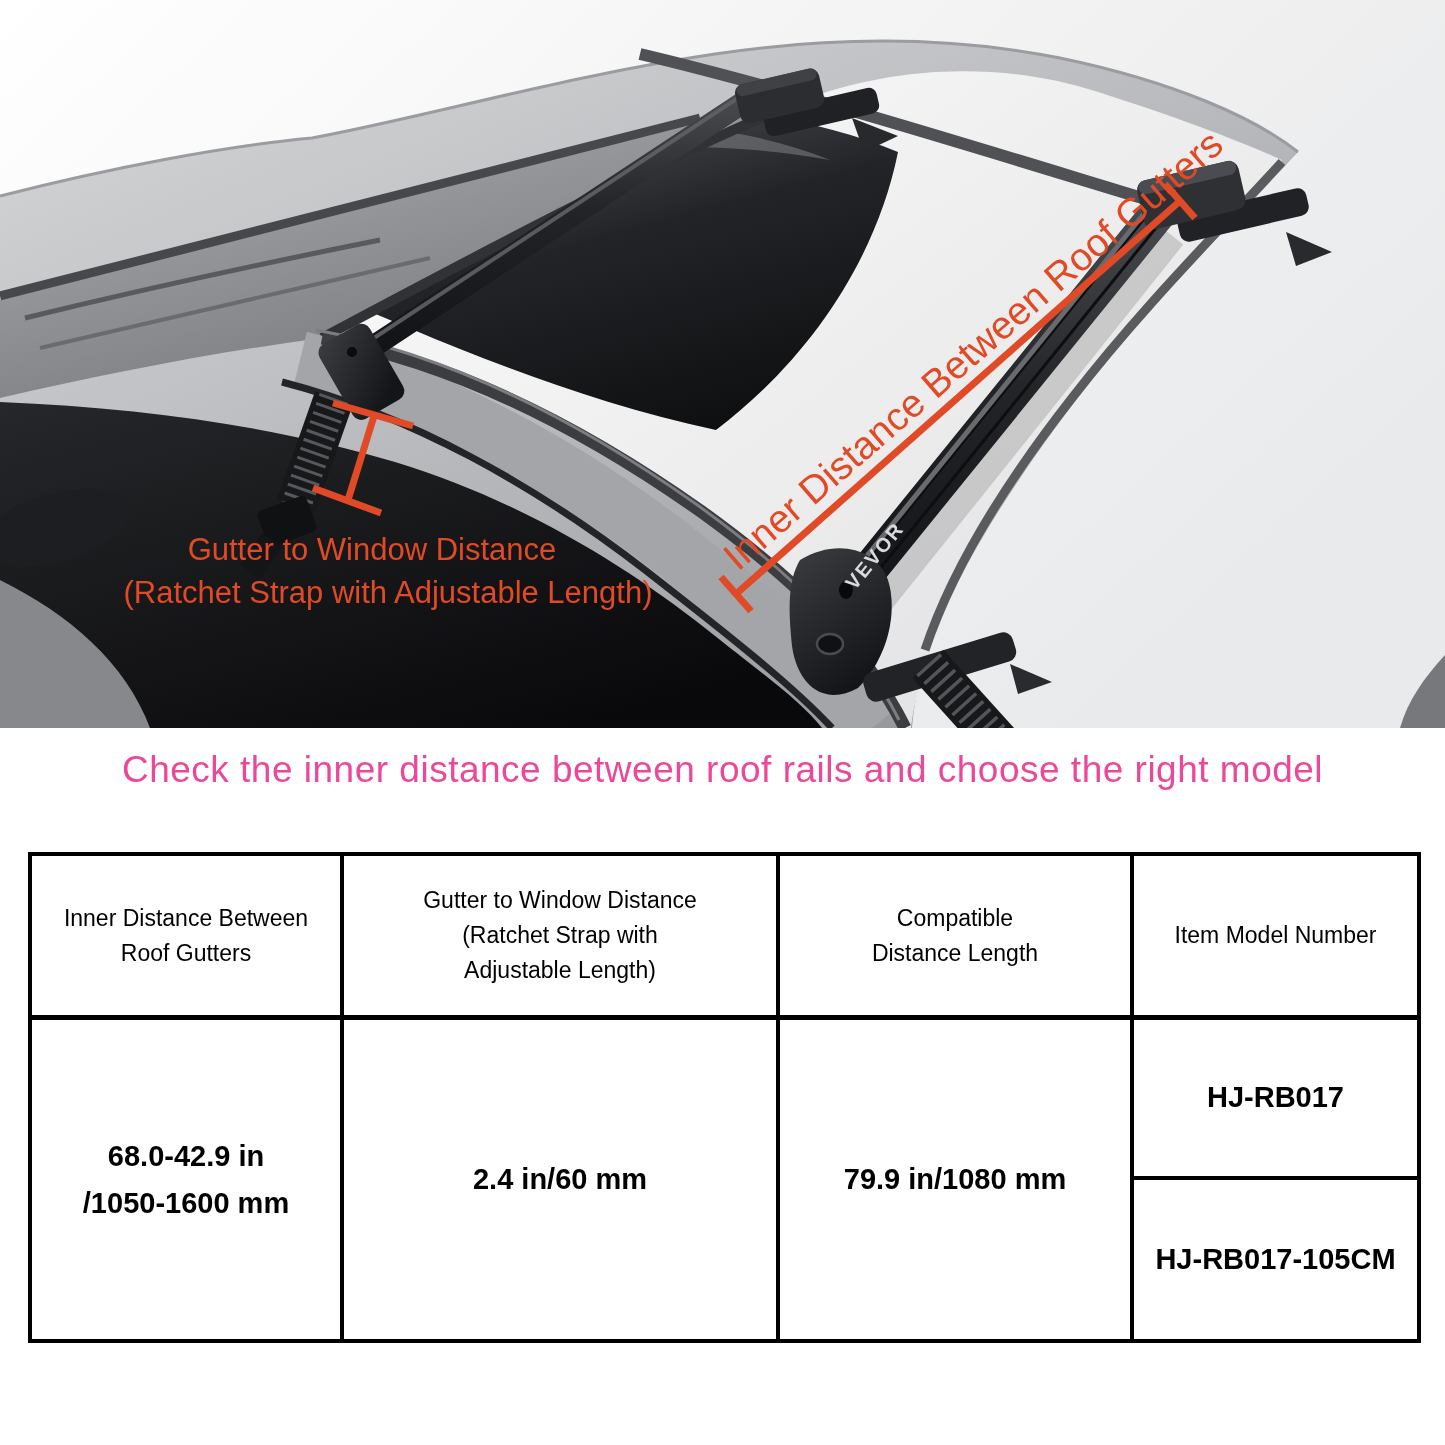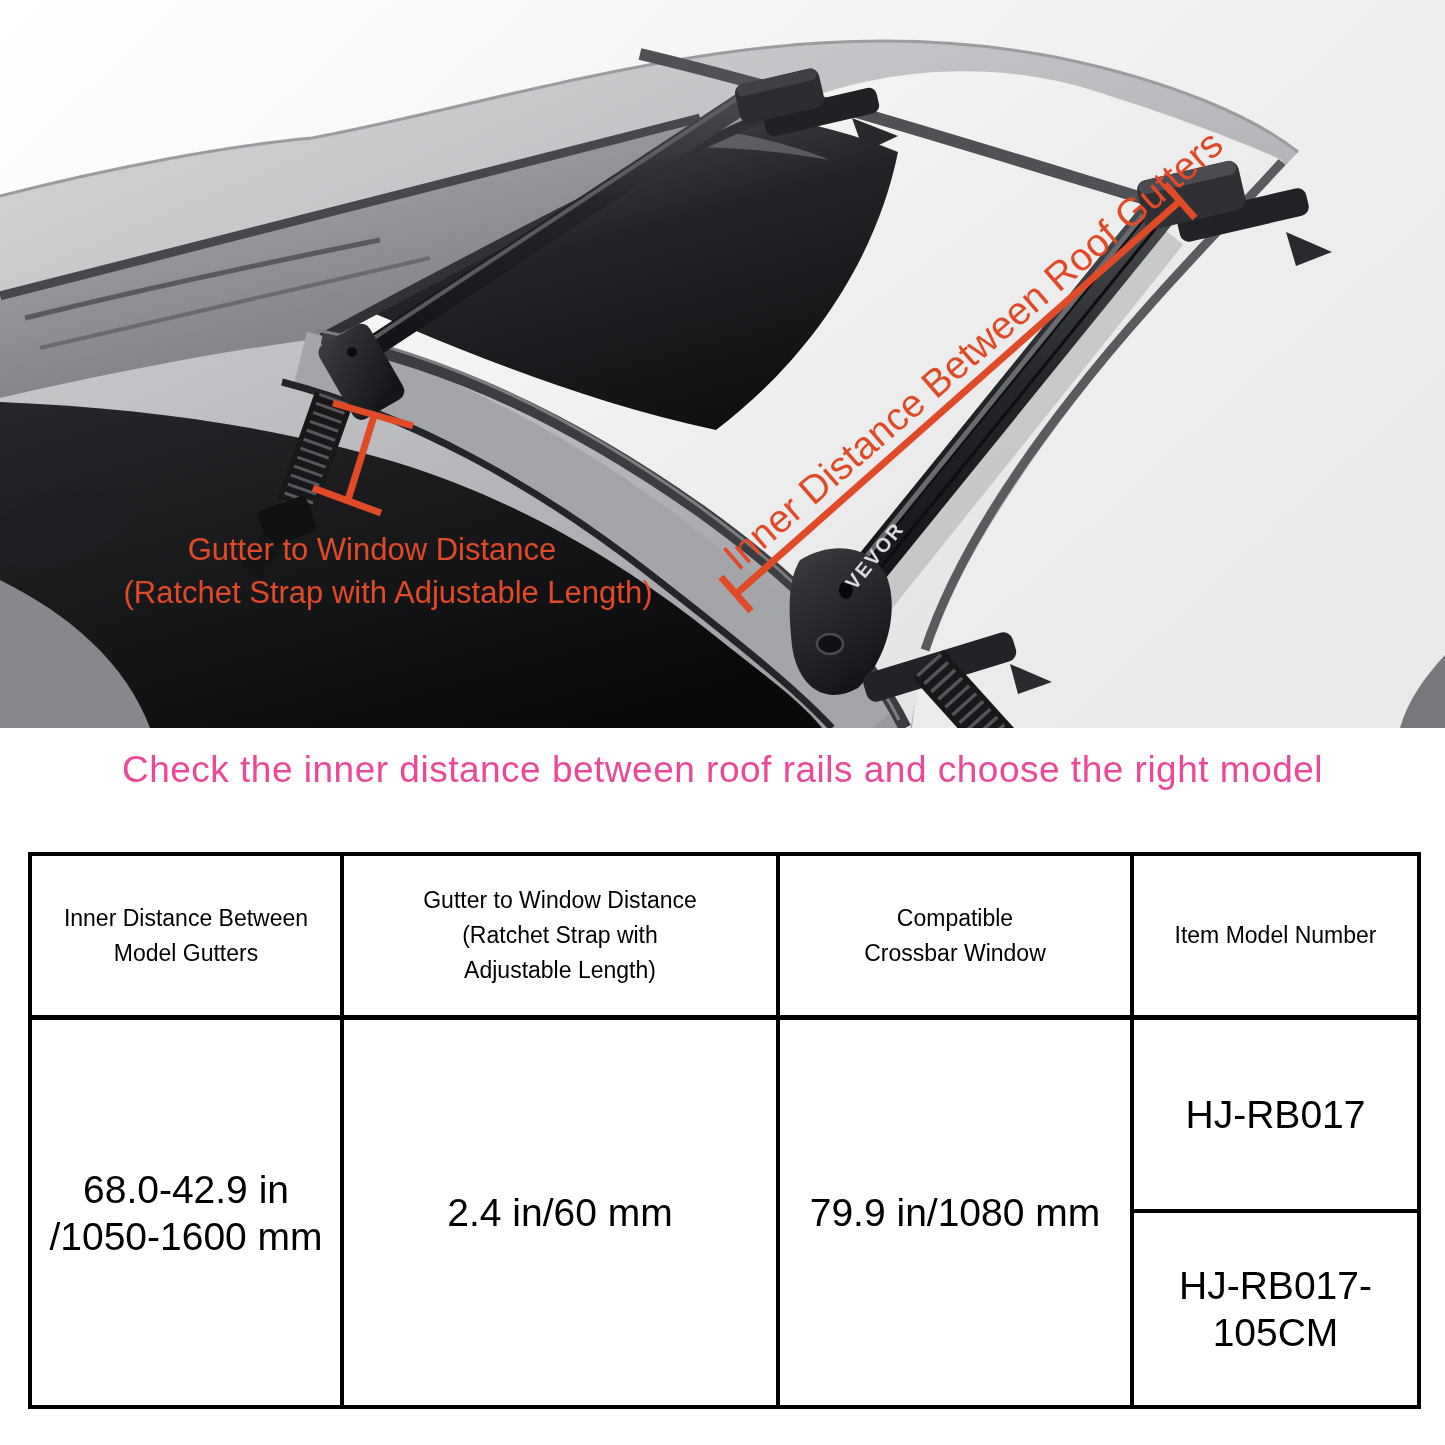--- a/index.html
+++ b/index.html
@@ -6,32 +6,32 @@
   .page{
     position:relative;width:1445px;height:1445px;overflow:hidden;
     font-family:"Liberation Sans", sans-serif;background:#ffffff;
   }
   .photo{position:absolute;left:0;top:0;width:1445px;height:728px;}
   .heading{
     position:absolute;left:0;top:749px;width:1445px;text-align:center;
     font-size:37px;color:#ec4899;letter-spacing:0.5px;
   }
   .spec-table{
-    position:absolute;left:28px;top:852px;width:1393px;height:557px;
+    position:absolute;left:28px;top:852px;width:1393px;height:491px;
     box-sizing:border-box;border:4px solid #000;background:#fff;
     display:grid;grid-template-columns:312px 436px 354px 1fr;
     grid-template-rows:164px 1fr;color:#000;
   }
   .cell{
     box-sizing:border-box;display:flex;flex-direction:column;
     align-items:center;justify-content:center;text-align:center;
   }
   .hcell{font-size:23px;line-height:35px;font-weight:400;border-bottom:5px solid #000;}
   .vr{border-right:4px solid #000;}
-  .dcell{font-size:39px;font-weight:400;line-height:47px;}
+  .dcell{font-size:29px;font-weight:700;line-height:47px;}
   .model-col{display:grid;grid-template-rows:1fr 1fr;}
   .model-a{border-bottom:4px solid #000;}
   .ann-text{font-size:31px;}
   .ann-text-big{font-size:39px;}
   .brand{font-size:20px;font-weight:700;letter-spacing:2px;}
 </style>
 </head>
 <body>
 
 <div class="page">
@@ -173,30 +173,30 @@
     <text class="ann-text" x="372" y="560" text-anchor="middle" fill="#E04A26">Gutter to Window Distance</text>
     <text class="ann-text" x="388" y="603" text-anchor="middle" fill="#E04A26">(Ratchet Strap with Adjustable Length)</text>
   </svg>
 
   <div class="heading">Check the inner distance between roof rails and choose the right model</div>
 
   <div class="spec-table">
 
     <div class="cell hcell vr">
       <div>Inner Distance Between</div>
-      <div>Model Gutters</div>
+      <div>Roof Gutters</div>
     </div>
     <div class="cell hcell vr">
       <div>Gutter to Window Distance</div>
       <div>(Ratchet Strap with</div>
       <div>Adjustable Length)</div>
     </div>
     <div class="cell hcell vr">
       <div>Compatible</div>
-      <div>Crossbar Window</div>
+      <div>Distance Length</div>
     </div>
     <div class="cell hcell">
       <div>Item Model Number</div>
     </div>
 
     <div class="cell dcell vr">
       <div>68.0-42.9 in</div>
       <div>/1050-1600 mm</div>
     </div>
     <div class="cell dcell vr">

